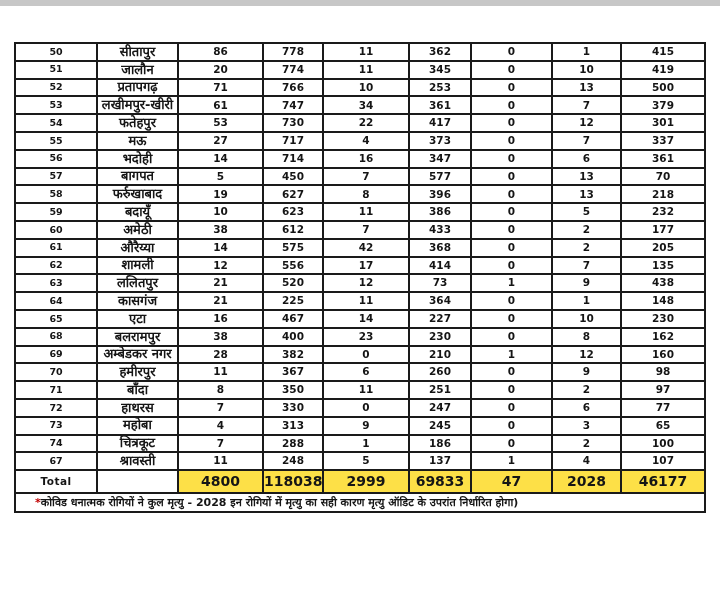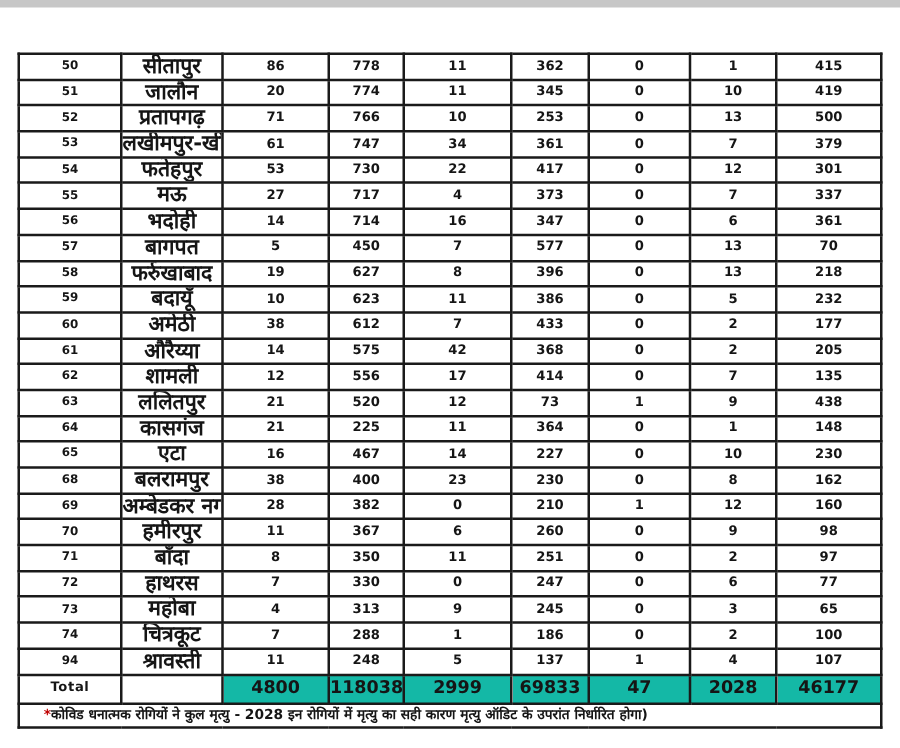--- a/index.html
+++ b/index.html
@@ -32,25 +32,25 @@
     vertical-align: middle;
     color: #151515;
     font-weight: bold;
     padding: 0;
     height: 15.8px;
     line-height: 1.1;
     overflow: hidden;
     white-space: nowrap;
   }
   td.serial-cell   { font-size: 9.5px; }
-  td.district-cell { font-size: 17px; }
+  td.district-cell { font-size: 13px; }
   td.value-cell    { font-size: 10.5px; }
   tr.total-row td  { height: 21px; margin-top: 17px; }
   td.total-label-cell { font-size: 10.5px; letter-spacing: 0.5px; }
-  td.total-value-cell { background: #14b8a6; font-size: 14px; }
+  td.total-value-cell { background: #fde047; font-size: 14px; }
   tr.footnote-row td {
     height: 17px;
     text-align: left;
     font-size: 11px;
     padding-left: 19px;
   }
   .footnote-marker { color: #c00000; font-weight: bold; }
   .footnote-text   { color: #151515; font-weight: bold; }
   col.c1 { width: 82px; }
   col.c2 { width: 81px; }
@@ -328,21 +328,21 @@
     <td class="district-cell">चित्रकूट</td>
     <td class="value-cell">7</td>
     <td class="value-cell">288</td>
     <td class="value-cell">1</td>
     <td class="value-cell">186</td>
     <td class="value-cell">0</td>
     <td class="value-cell">2</td>
     <td class="value-cell">100</td>
   </tr>
       <tr>
-    <td class="serial-cell">94</td>
+    <td class="serial-cell">67</td>
     <td class="district-cell">श्रावस्ती</td>
     <td class="value-cell">11</td>
     <td class="value-cell">248</td>
     <td class="value-cell">5</td>
     <td class="value-cell">137</td>
     <td class="value-cell">1</td>
     <td class="value-cell">4</td>
     <td class="value-cell">107</td>
   </tr>
     </tbody>

